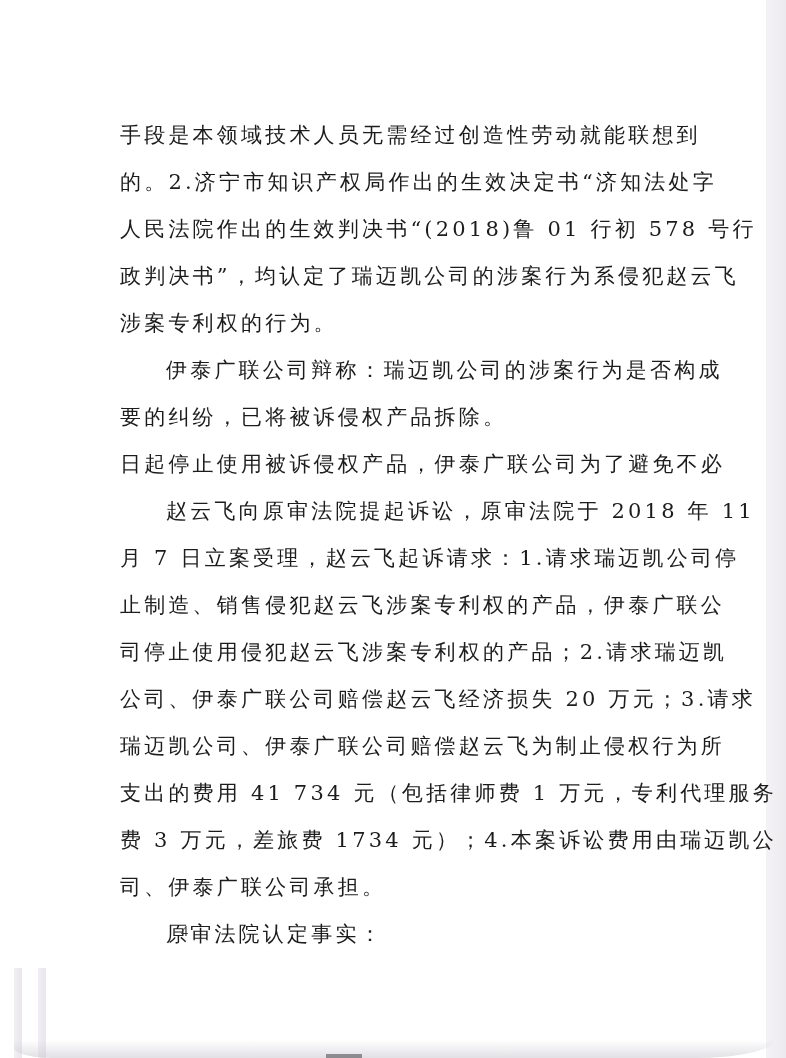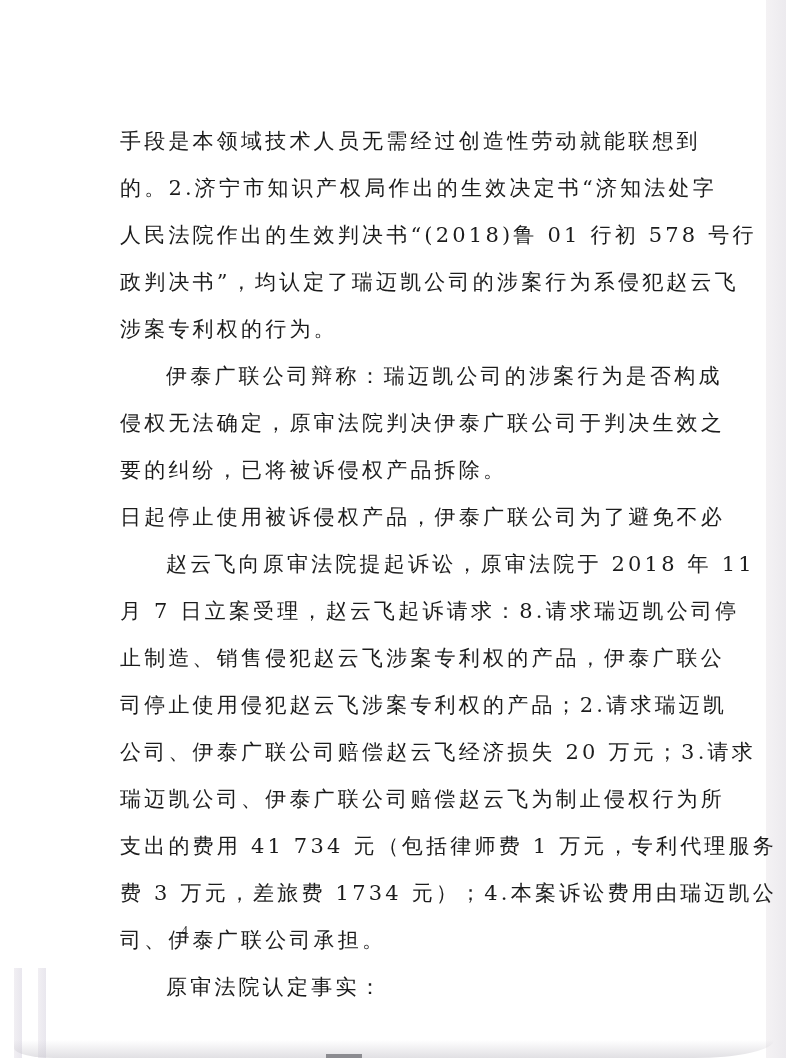--- a/index.html
+++ b/index.html
@@ -53,21 +53,21 @@
     position: absolute;
     left: 326px;
     bottom: 0;
     width: 36px;
     height: 4px;
     background: #8b8b90;
   }
   .page {
     position: absolute;
     left: 120px;
-    top: 118px;
+    top: 112px;
     width: 610px;
   }
   .para {
     margin: 0;
     font-size: 21px;
     line-height: 47px;
     letter-spacing: 3.2px;
     text-align: justify;
     text-align-last: left;
   }
@@ -102,28 +102,27 @@
   <p class="para">
     <span class="line">手段是本领域技术人员无需经过创造性劳动就能联想到</span>
     <span class="line">的。2.济宁市知识产权局作出的生效决定书“济知法处字</span>
     <span class="line">人民法院作出的生效判决书“(2018)鲁 01 行初 578 号行</span>
     <span class="line">政判决书”，均认定了瑞迈凯公司的涉案行为系侵犯赵云飞</span>
     <span class="line">涉案专利权的行为。</span>
   </p>
 
   <p class="para indent">
     <span class="line">伊泰广联公司辩称：瑞迈凯公司的涉案行为是否构成</span>
-    <span class="line" style="text-indent:0">侵权无法确定，原审法院判决伊泰广联公司于判决生效之</span>
     <span class="line" style="text-indent:0">要的纠纷，已将被诉侵权产品拆除。</span>
     <span class="line" style="text-indent:0">日起停止使用被诉侵权产品，伊泰广联公司为了避免不必</span>
   </p>
 
   <p class="para indent">
     <span class="line">赵云飞向原审法院提起诉讼，原审法院于 2018 年 11</span>
-    <span class="line" style="text-indent:0">月 7 日立案受理，赵云飞起诉请求：8.请求瑞迈凯公司停</span>
+    <span class="line" style="text-indent:0">月 7 日立案受理，赵云飞起诉请求：1.请求瑞迈凯公司停</span>
     <span class="line" style="text-indent:0">止制造、销售侵犯赵云飞涉案专利权的产品，伊泰广联公</span>
     <span class="line" style="text-indent:0">司停止使用侵犯赵云飞涉案专利权的产品；2.请求瑞迈凯</span>
     <span class="line" style="text-indent:0">公司、伊泰广联公司赔偿赵云飞经济损失 20 万元；3.请求</span>
     <span class="line" style="text-indent:0">瑞迈凯公司、伊泰广联公司赔偿赵云飞为制止侵权行为所</span>
     <span class="line" style="text-indent:0">支出的费用 41 734 元（包括律师费 1 万元，专利代理服务</span>
     <span class="line" style="text-indent:0">费 3 万元，差旅费 1734 元）；4.本案诉讼费用由瑞迈凯公</span>
     <span class="line" style="text-indent:0">司、伊泰广联公司承担。</span>
   </p>
 
   <p class="para indent">

